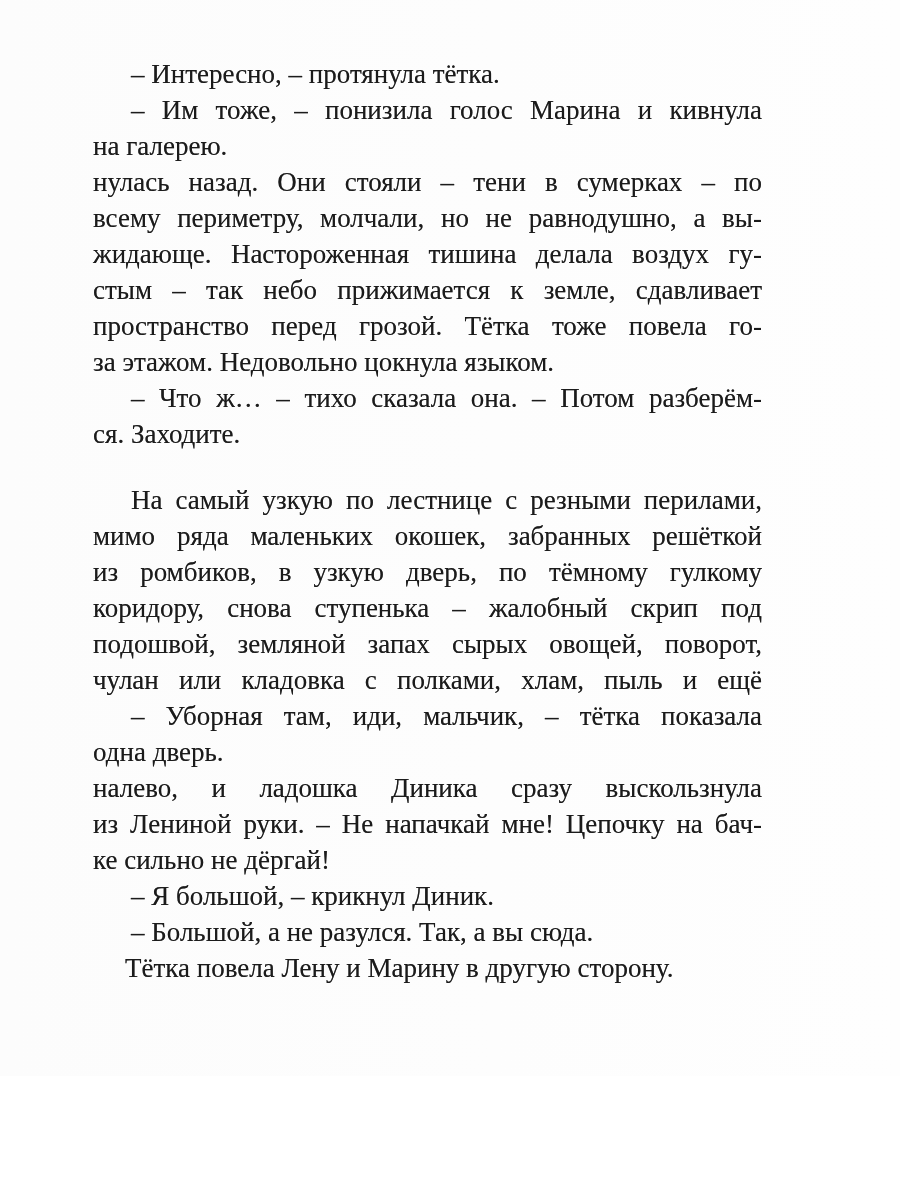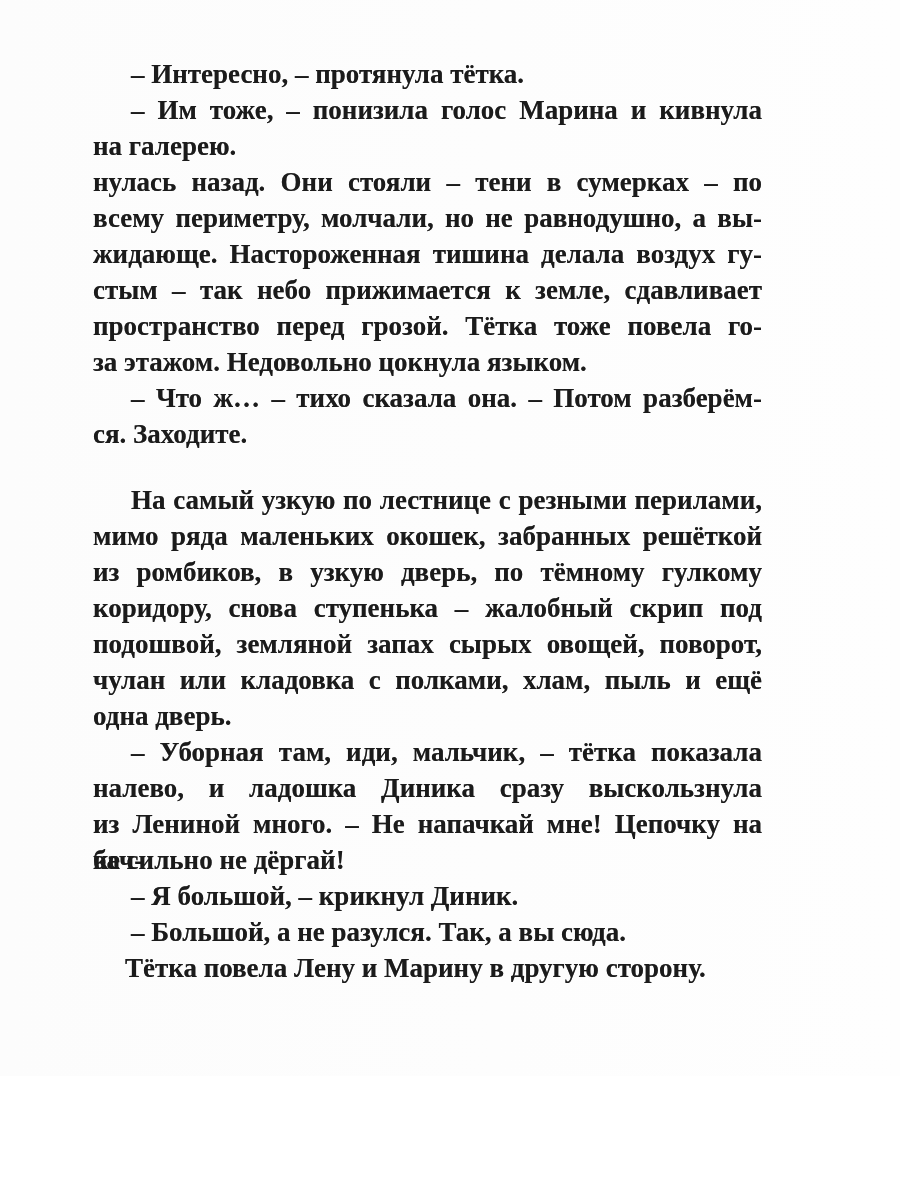--- a/index.html
+++ b/index.html
@@ -5,21 +5,20 @@
   html, body {
     margin: 0;
     padding: 0;
   }
   .book-page {
     position: relative;
     width: 900px;
     height: 1076px;
     background: linear-gradient(90deg, #fcfcfc 0%, #fdfdfd 55%, #fefefe 100%);
     overflow: hidden;
-    font-weight: bold;
   }
   .page-text {
     position: absolute;
     left: 93px;
     top: 56px;
     width: 669px;
     font-family: "Liberation Serif", serif;
     font-size: 27px;
     line-height: 36px;
     color: #1b1b1b;
@@ -69,24 +68,24 @@
     <div class="line just">пространство перед грозой. Тётка тоже повела го-</div>
     <div class="line">за этажом. Недовольно цокнула языком.</div>
     <div class="line ind just">– Что ж… – тихо сказала она. – Потом разберём-</div>
     <div class="line">ся. Заходите.</div>
     <div class="line ind just gap">На самый узкую по лестнице с резными перилами,</div>
     <div class="line just">мимо ряда маленьких окошек, забранных решёткой</div>
     <div class="line just">из ромбиков, в узкую дверь, по тёмному гулкому</div>
     <div class="line just">коридору, снова ступенька – жалобный скрип под</div>
     <div class="line just">подошвой, земляной запах сырых овощей, поворот,</div>
     <div class="line just">чулан или кладовка с полками, хлам, пыль и ещё</div>
+    <div class="line ind just">– Уборная там, иди, мальчик, – тётка показала</div>
     <div class="line">одна дверь.</div>
-    <div class="line ind just">– Уборная там, иди, мальчик, – тётка показала</div>
     <div class="line just">налево, и ладошка Диника сразу выскользнула</div>
-    <div class="line just">из Лениной много. – Не напачкай мне! Цепочку на бач-</div>
+    <div class="line just">из Лениной руки. – Не напачкай мне! Цепочку на бач-</div>
     <div class="line">ке сильно не дёргай!</div>
     <div class="line ind">– Я большой, – крикнул Диник.</div>
     <div class="line ind">– Большой, а не разулся. Так, а вы сюда.</div>
     <div class="line tiny-ind">Тётка повела Лену и Марину в другую сторону.</div>
   </div>
 
   <div class="page-number">17</div>
 </div>
 
 </body></html>

